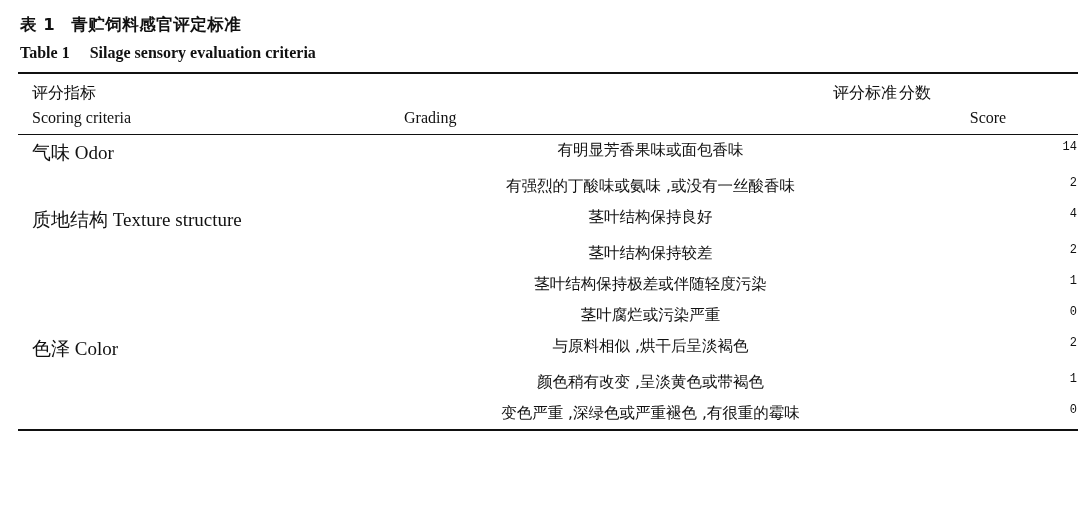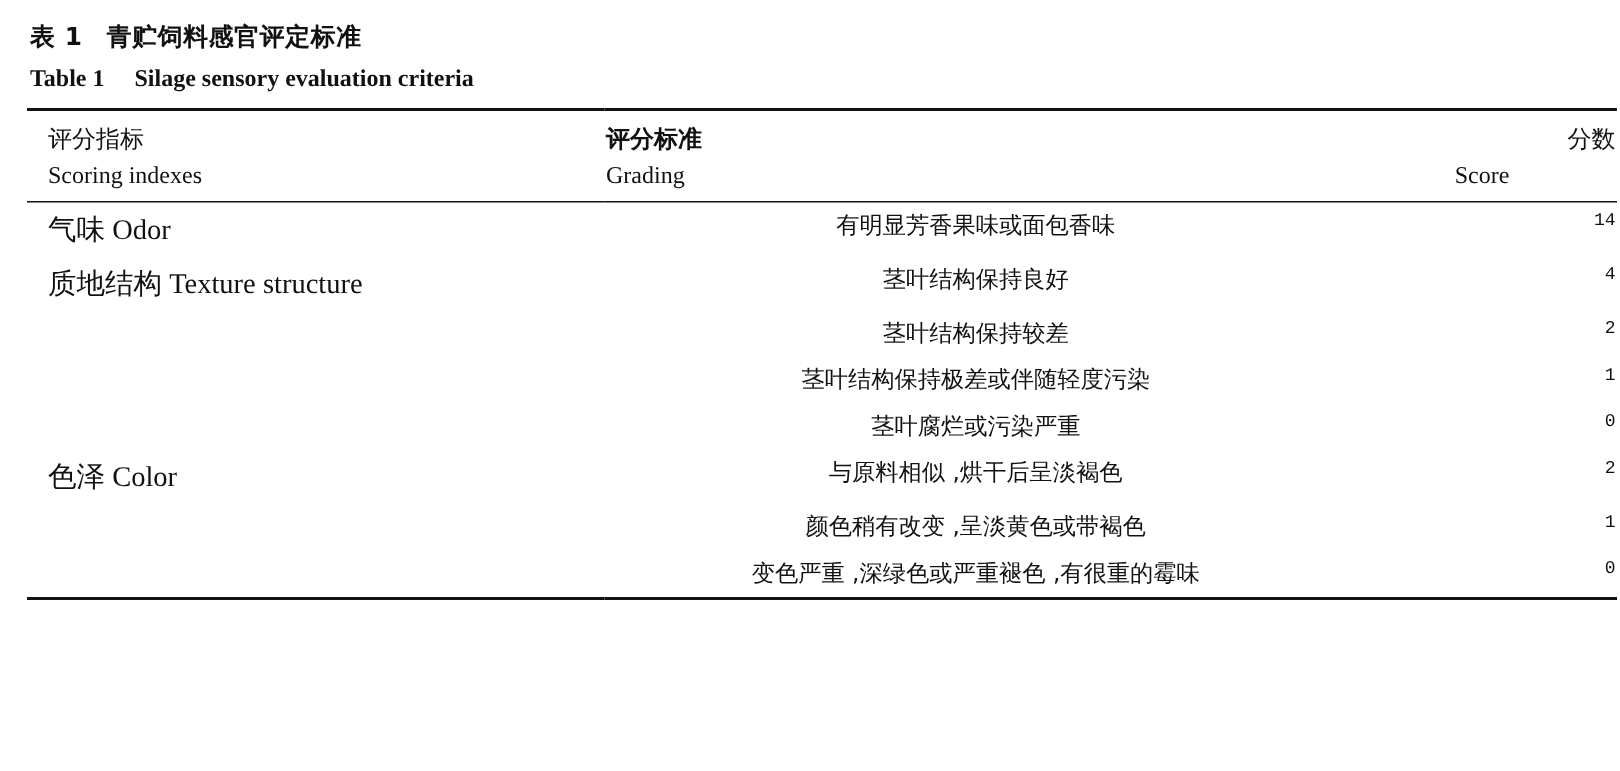--- a/index.html
+++ b/index.html
@@ -65,22 +65,22 @@
 
   td {
     vertical-align: top;
   }
   .hdr td {
     font-size: 16.5px;
     padding-top: 9px;
     padding-bottom: 0;
   }
   .hdr-cn .col-index { padding-left: 14px; }
-  .hdr-cn .col-grade { text-align: left; font-weight: bold; }
-  .hdr-cn .col-score { text-align: right; }
+  .hdr-cn .col-grade { text-align: right; }
+  .hdr-cn .col-score { text-align: left; }
   .hdr-cn td {
     font-family: "DejaVu Sans", "Liberation Sans", sans-serif;
     font-size: 16px;
   }
   .hdr-en td {
     font-family: "Liberation Serif", "DejaVu Serif", serif;
     font-size: 16px;
     padding-top: 5px;
     padding-bottom: 7px;
   }
@@ -138,36 +138,41 @@
         <td></td>
       </tr>
 
       <tr class="hdr hdr-cn">
         <td class="col-index">评分指标</td>
         <td class="col-grade">评分标准</td>
         <td class="col-score">分数</td>
       </tr>
 
       <tr class="hdr hdr-en">
-        <td class="col-index">Scoring  indexes</td>
+        <td class="col-index">Scoring  criteria</td>
         <td class="col-grade">Grading</td>
         <td class="col-score">Score</td>
       </tr>
 
       <tr class="rule-mid">
         <td></td>
         <td></td>
         <td></td>
       </tr>
 
       <tr class="body-row first-of-group">
         <td class="col-index">气味 Odor</td>
         <td class="col-grade">有明显芳香果味或面包香味</td>
         <td class="col-score">14</td>
       </tr>
+      <tr class="body-row">
+        <td class="col-index"></td>
+        <td class="col-grade">有强烈的丁酸味或氨味 ,或没有一丝酸香味</td>
+        <td class="col-score">2</td>
+      </tr>
 
       <tr class="body-row first-of-group">
         <td class="col-index">质地结构 Texture structure</td>
         <td class="col-grade">茎叶结构保持良好</td>
         <td class="col-score">4</td>
       </tr>
       <tr class="body-row">
         <td class="col-index"></td>
         <td class="col-grade">茎叶结构保持较差</td>
         <td class="col-score">2</td>

